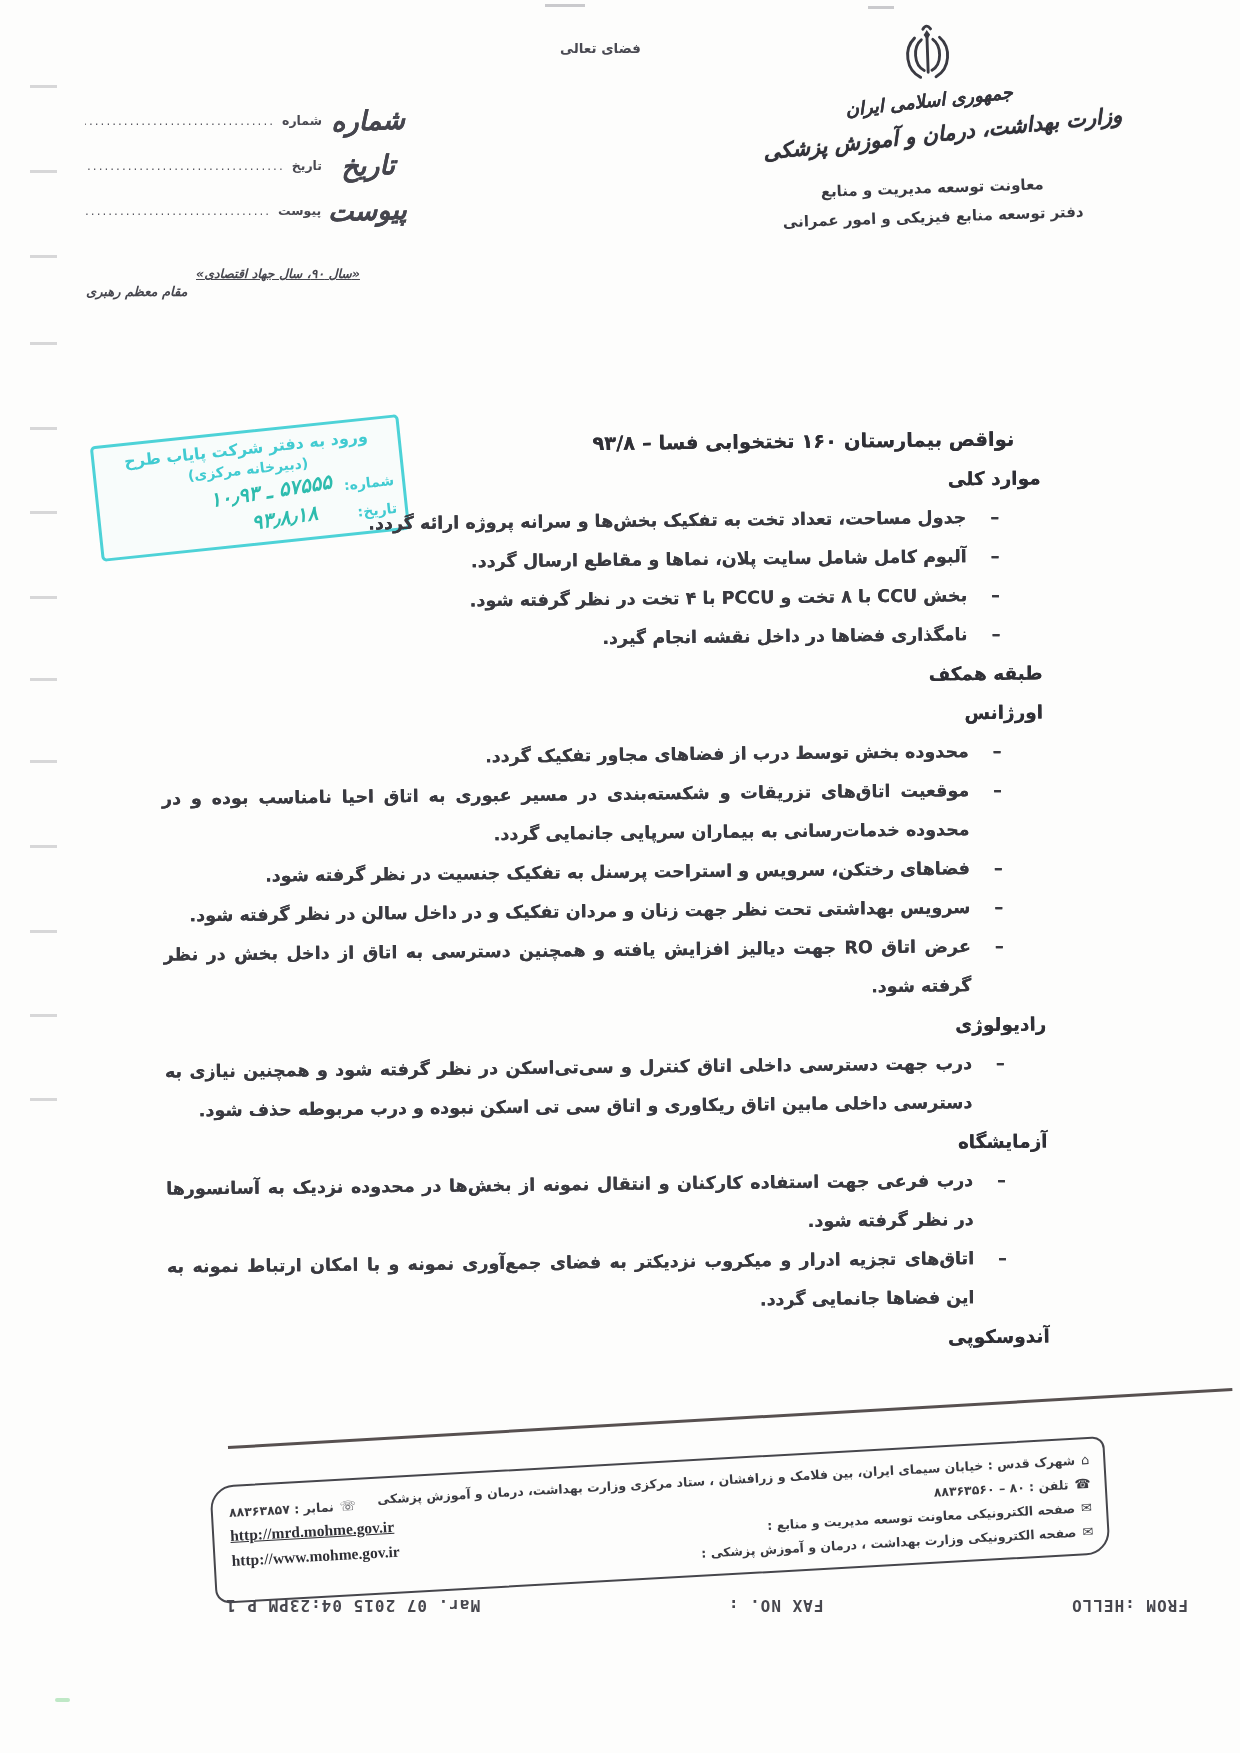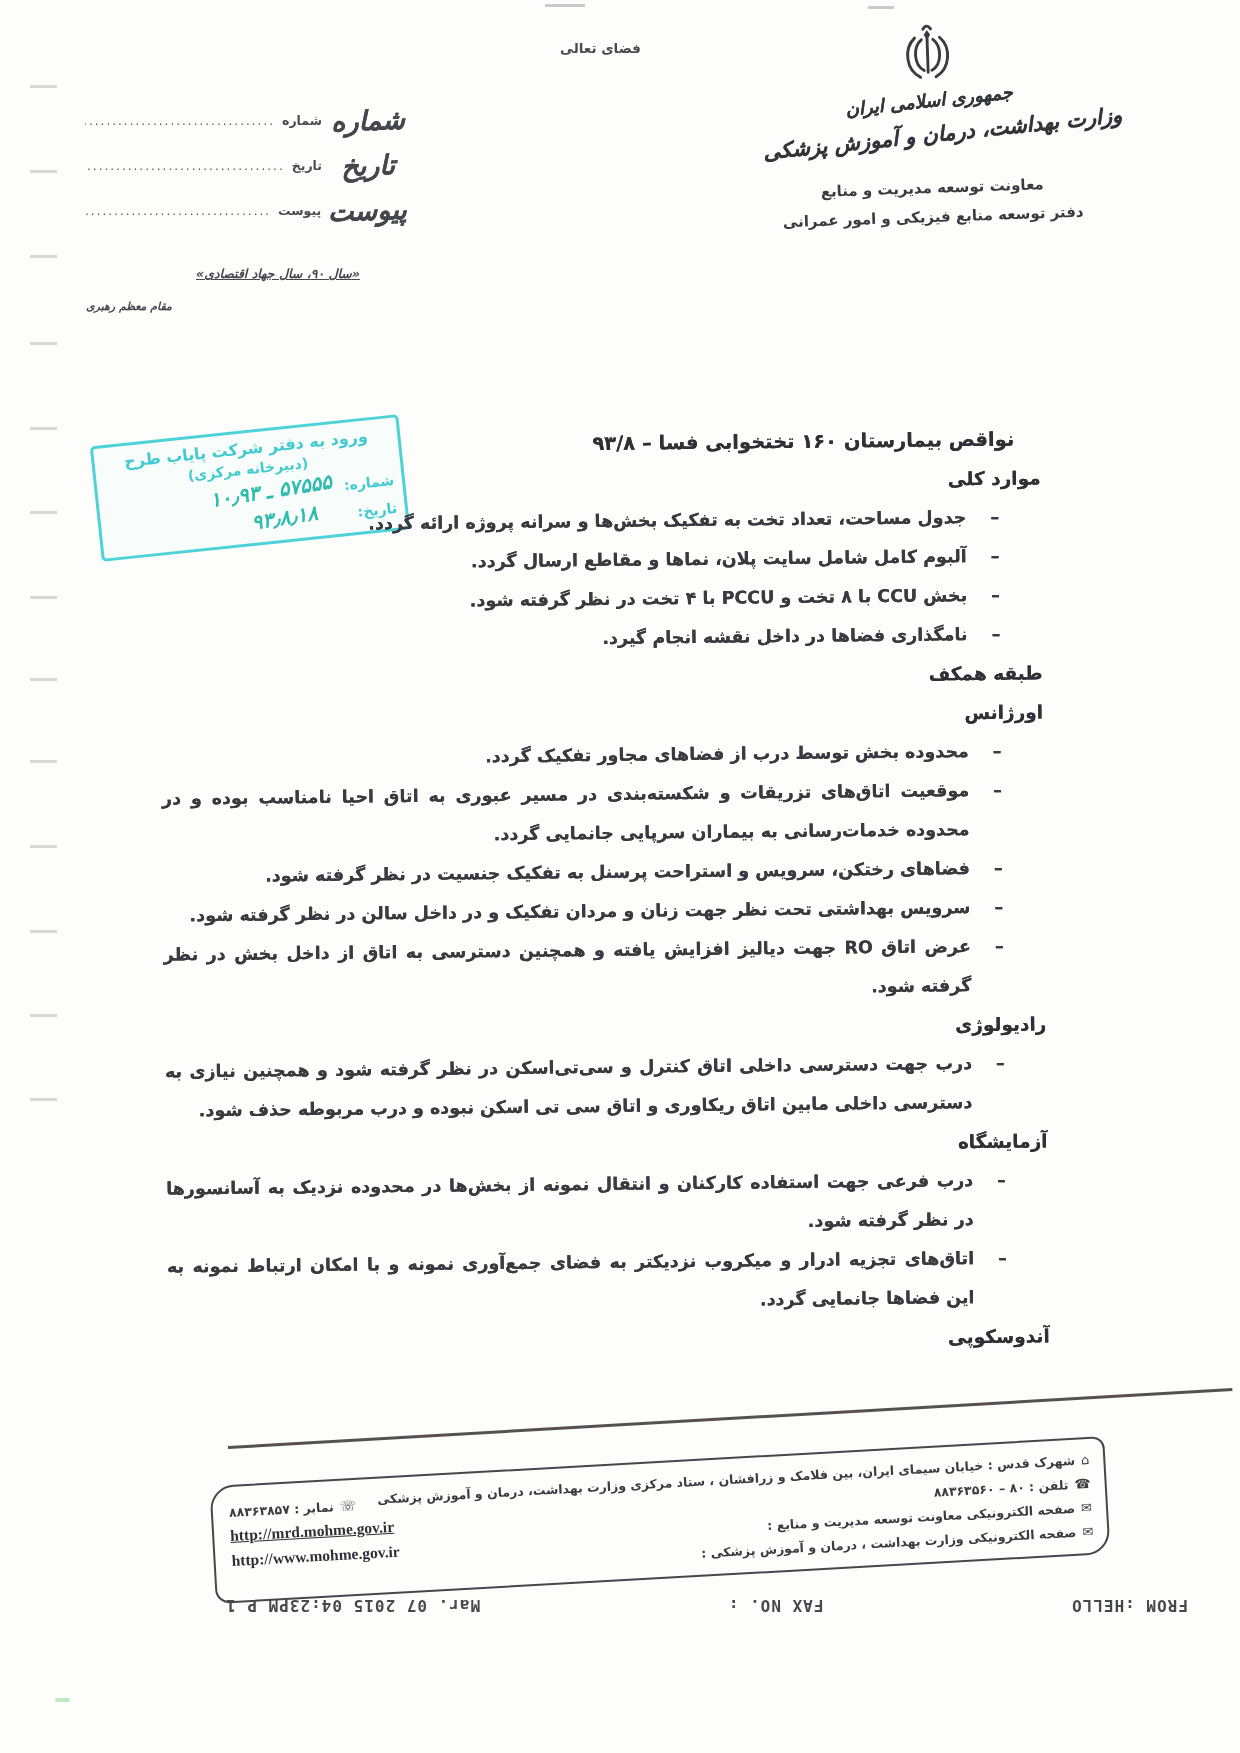--- a/index.html
+++ b/index.html
@@ -25,21 +25,21 @@
   .office{font-size:15px;font-weight:bold;margin-top:11px;color:#3a3a41;}
 
   
   .fields{position:absolute;left:85px;top:98px;width:322px;direction:rtl;}
   .frow{display:flex;align-items:center;height:45px;gap:7px;}
   .fancy{font-size:27px;font-weight:bold;font-style:italic;color:#46464e;transform:rotate(-2deg);
          min-width:78px;text-align:center;text-shadow:0 0 .6px #46464e;}
   .fsmall{font-size:12.5px;font-weight:bold;color:#4a4a52;}
   .fdots{flex:1;overflow:hidden;white-space:nowrap;letter-spacing:2px;font-size:12px;color:#56565e;}
   .slogan{position:absolute;left:196px;top:266px;font-size:12.5px;font-weight:bold;font-style:italic;color:#46464e;text-decoration:underline;}
-  .attrib{position:absolute;left:86px;top:300px;font-size:11px;font-weight:bold;font-style:italic;color:#46464e;}
+  .attrib{position:absolute;left:86px;top:284px;font-size:13px;font-weight:bold;font-style:italic;color:#46464e;}
 
   
   .stamp{position:absolute;left:95px;top:430px;width:288px;border:3px solid #4dd2d7;border-radius:5px;
          transform:rotate(-6deg);padding:6px 8px 10px;text-align:center;direction:rtl;color:#41cbd1;
          background:rgba(120,230,234,0.04);}
   .stampL1{font-size:16px;font-weight:bold;letter-spacing:.5px;}
   .stampL2{font-size:14px;font-weight:bold;margin-top:3px;}
   .stampRow{display:flex;align-items:baseline;gap:12px;margin-top:4px;font-weight:bold;}
   .stampLbl{font-size:14px;}
   .stampVal{font-size:20px;color:#2dbcae;font-style:italic;letter-spacing:2px;transform:rotate(-3deg);}

